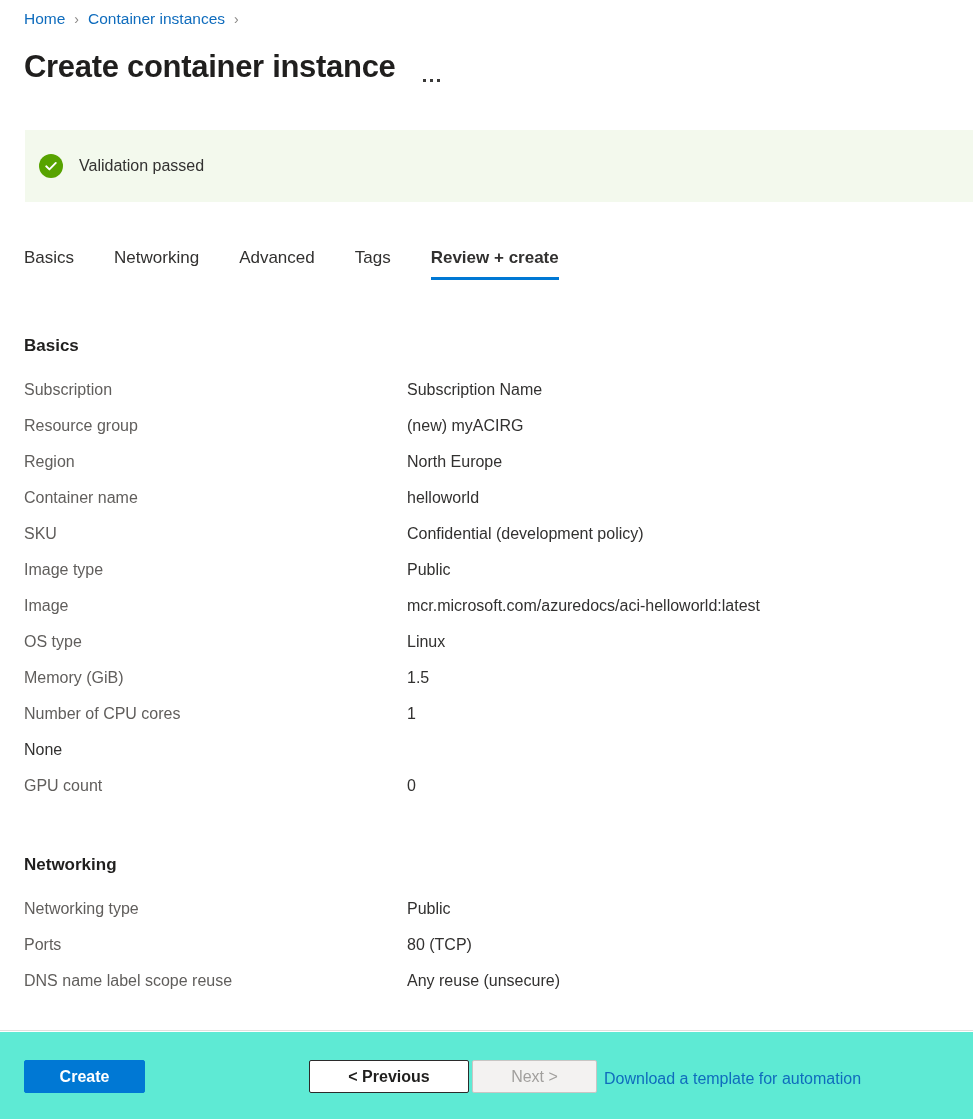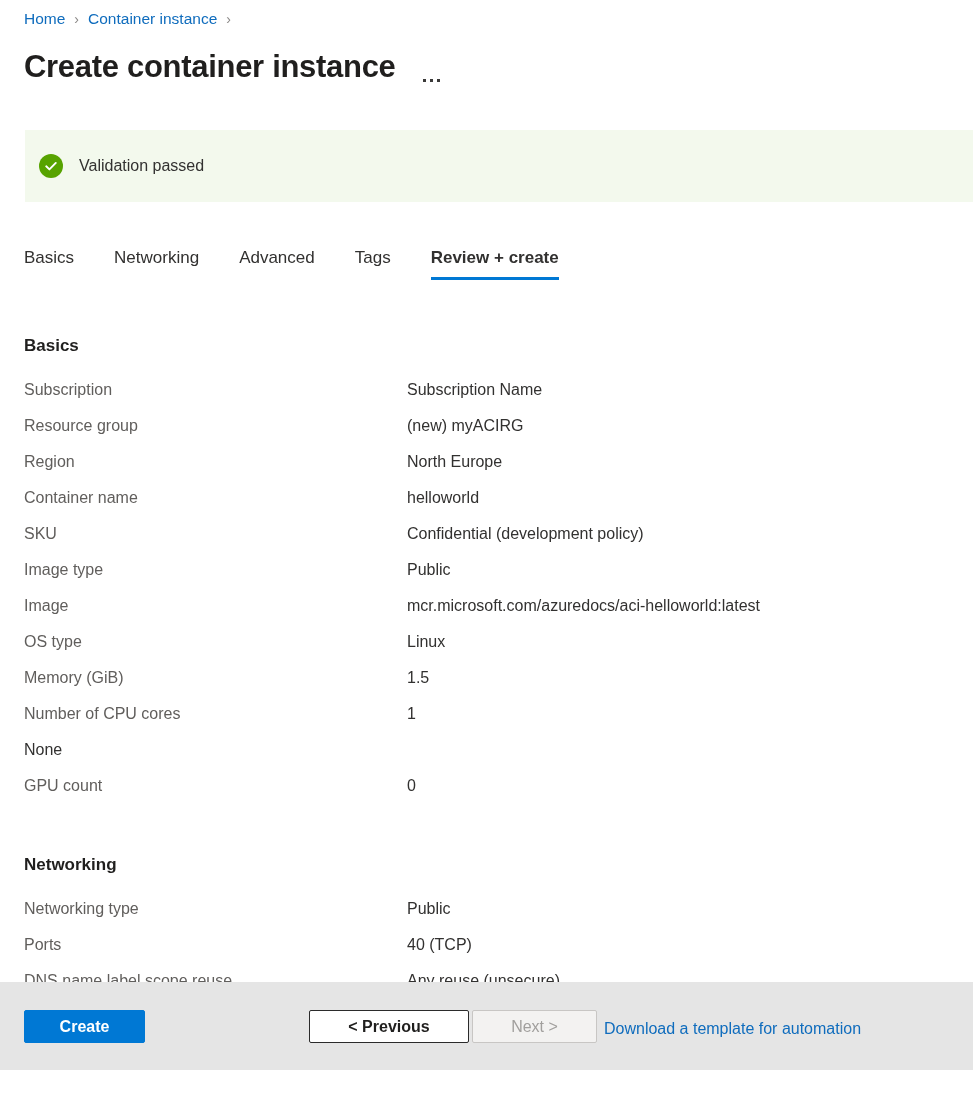--- a/index.html
+++ b/index.html
@@ -179,23 +179,23 @@
     left: 0;
     right: 0;
     top: 1030px;
     height: 1px;
     background: #e1dfdd;
   }
   .footer {
     position: absolute;
     left: 0;
     right: 0;
-    top: 982px;
+    top: 1032px;
     height: 88px;
-    background: #e5e5e5;
+    background: #5eead4;
   }
   .btn-create {
     position: absolute;
     left: 24px;
     top: 28px;
     width: 121px;
     height: 33px;
     background: #0078d4;
     color: #ffffff;
     border: 1px solid #0078d4;
@@ -248,21 +248,21 @@
     cursor: pointer;
     white-space: nowrap;
   }
 </style>
 </head>
 <body>
 
 <nav class="breadcrumb">
   <a class="crumb-link">Home</a>
   <span class="crumb-sep">›</span>
-  <a class="crumb-link">Container instance</a>
+  <a class="crumb-link">Container instances</a>
   <span class="crumb-sep">›</span>
 </nav>
 
 <div class="title-row">
   <h1 class="page-title">Create container instance</h1>
   <div class="more-menu">
     <span></span>
     <span></span>
     <span></span>
   </div>
@@ -339,21 +339,21 @@
 
 <div class="section section-networking">
   <h2 class="section-title">Networking</h2>
 
   <div class="kv-row">
     <div class="kv-label">Networking type</div>
     <div class="kv-value">Public</div>
   </div>
   <div class="kv-row">
     <div class="kv-label">Ports</div>
-    <div class="kv-value">40 (TCP)</div>
+    <div class="kv-value">80 (TCP)</div>
   </div>
   <div class="kv-row">
     <div class="kv-label">DNS name label scope reuse</div>
     <div class="kv-value">Any reuse (unsecure)</div>
   </div>
 </div>
 
 <div class="footer-sep"></div>
 <div class="footer">
   <button class="btn-create">Create</button>

